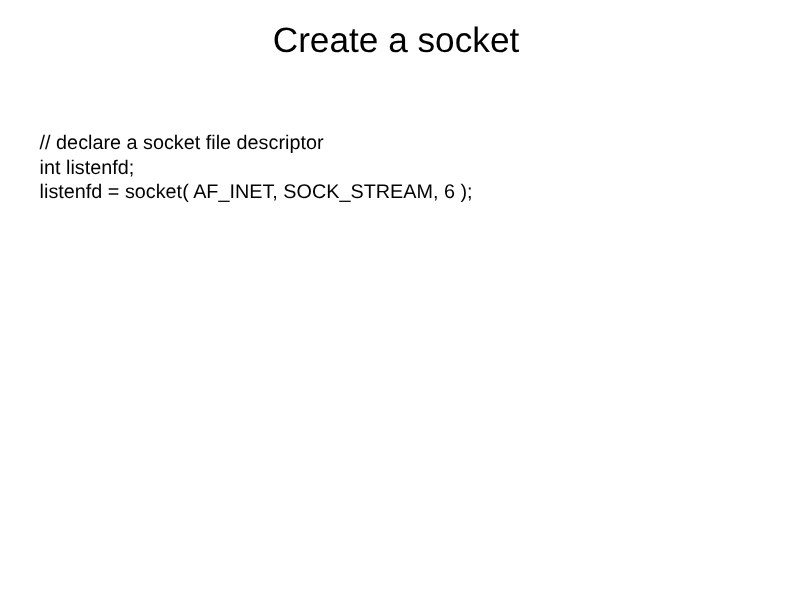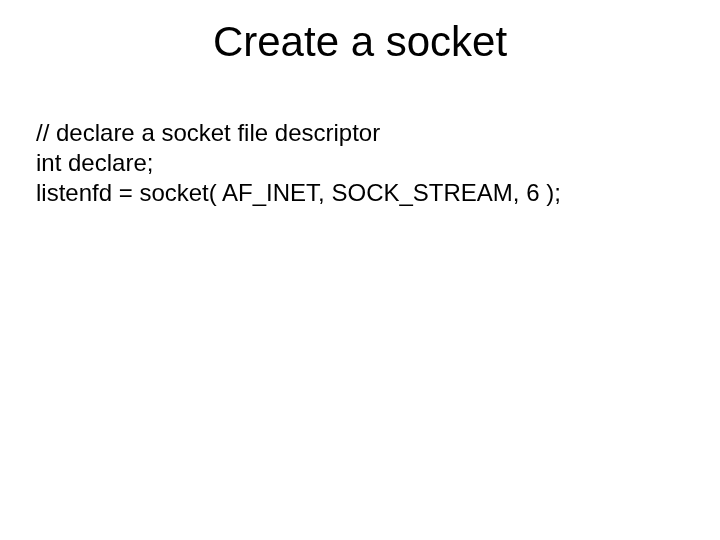--- a/index.html
+++ b/index.html
@@ -17,39 +17,39 @@
     height: 540px;
     position: relative;
     box-sizing: border-box;
   }
   .title {
     position: absolute;
     top: 18px;
     left: 0;
     width: 100%;
     text-align: center;
-    font-size: 42px;
+    font-size: 32px;
     font-weight: normal;
     letter-spacing: 0px;
   }
   .body {
     position: absolute;
     top: 118px;
     left: 36px;
     right: 36px;
-    font-size: 24px;
+    font-size: 18px;
     line-height: 1.25;
   }
   .line {
     white-space: pre;
   }
 </style>
 </head>
 <body>
 
 <div class="slide">
   <div class="title">Create a socket</div>
   <div class="body">
     <div class="line">// declare a socket file descriptor</div>
-    <div class="line">int declare;</div>
+    <div class="line">int listenfd;</div>
     <div class="line">listenfd = socket( AF_INET, SOCK_STREAM, 6 );</div>
   </div>
 </div>
 
 </body></html>

